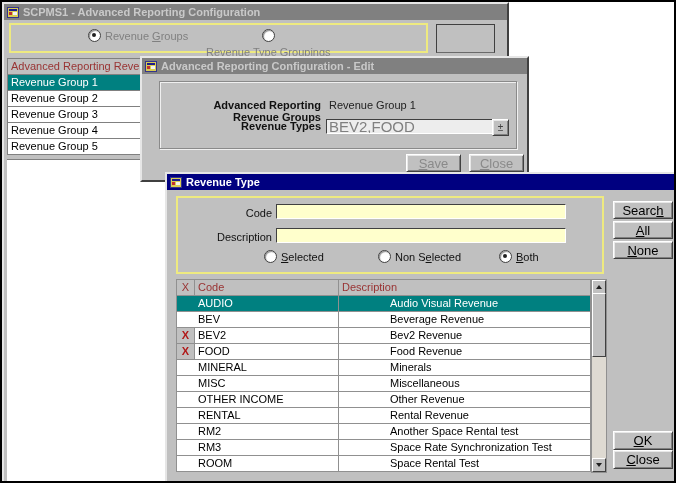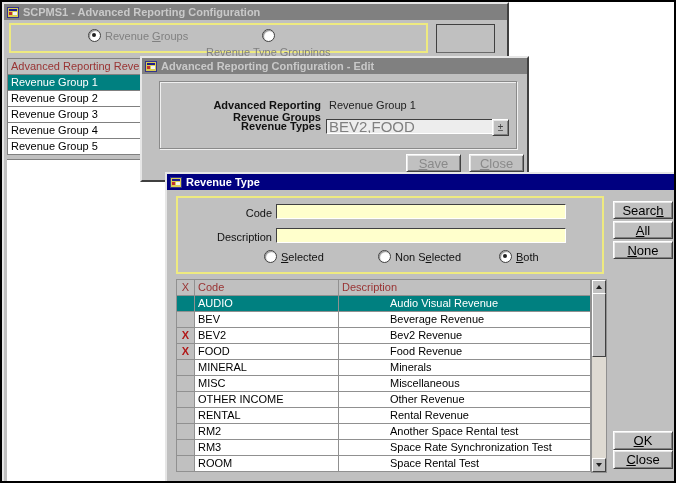--- a/index.html
+++ b/index.html
@@ -54,21 +54,21 @@
   .w3 .radio-item{color:#111;}
   .side-btn{left:446px;width:58px;height:16px;}
   
   .rt-table{position:absolute;left:9px;top:105px;width:415px;}
   .thead{display:flex;background:#c0c0c0;border:1px solid #909090;height:15px;line-height:15px;color:#993333;}
   .th{padding-left:3px;border-right:1px solid #909090;overflow:hidden;}
   .th:last-child{border-right:none;}
   .col-x{width:17px;flex:0 0 auto;padding-left:0;text-align:center;}
   .col-code{width:140px;flex:0 0 auto;}
   .col-desc{flex:1;}
-  .trow{display:flex;height:15px;line-height:15px;background:#fff;border:1px solid #909090;border-top:none;}
+  .trow{display:flex;height:15px;line-height:15px;background:#fff;border:1px solid #909090;border-top:none;align-items:flex-end;}
   .tc{overflow:hidden;white-space:nowrap;}
   .tc-x{width:17px;flex:0 0 auto;background:#c0c0c0;color:#b01818;font-weight:bold;text-align:center;border-right:1px solid #909090;}
   .tc-code{width:140px;flex:0 0 auto;padding-left:3px;border-right:1px solid #909090;}
   .tc-desc{flex:1;padding-left:3px;margin-left:48px;}
   .trow.sel{background:#008080;color:#fff;}
   .trow.sel .tc-x{background:#008080;}
   
   .vscroll{position:absolute;left:424px;top:105px;width:14px;height:192px;background:#dedad2;border:1px solid #909090;}
   .sb-btn{position:absolute;left:0;width:12px;height:12px;background:#c0c0c0;
     border:1px solid;border-color:#fff #404040 #404040 #fff;display:flex;align-items:center;justify-content:center;}

